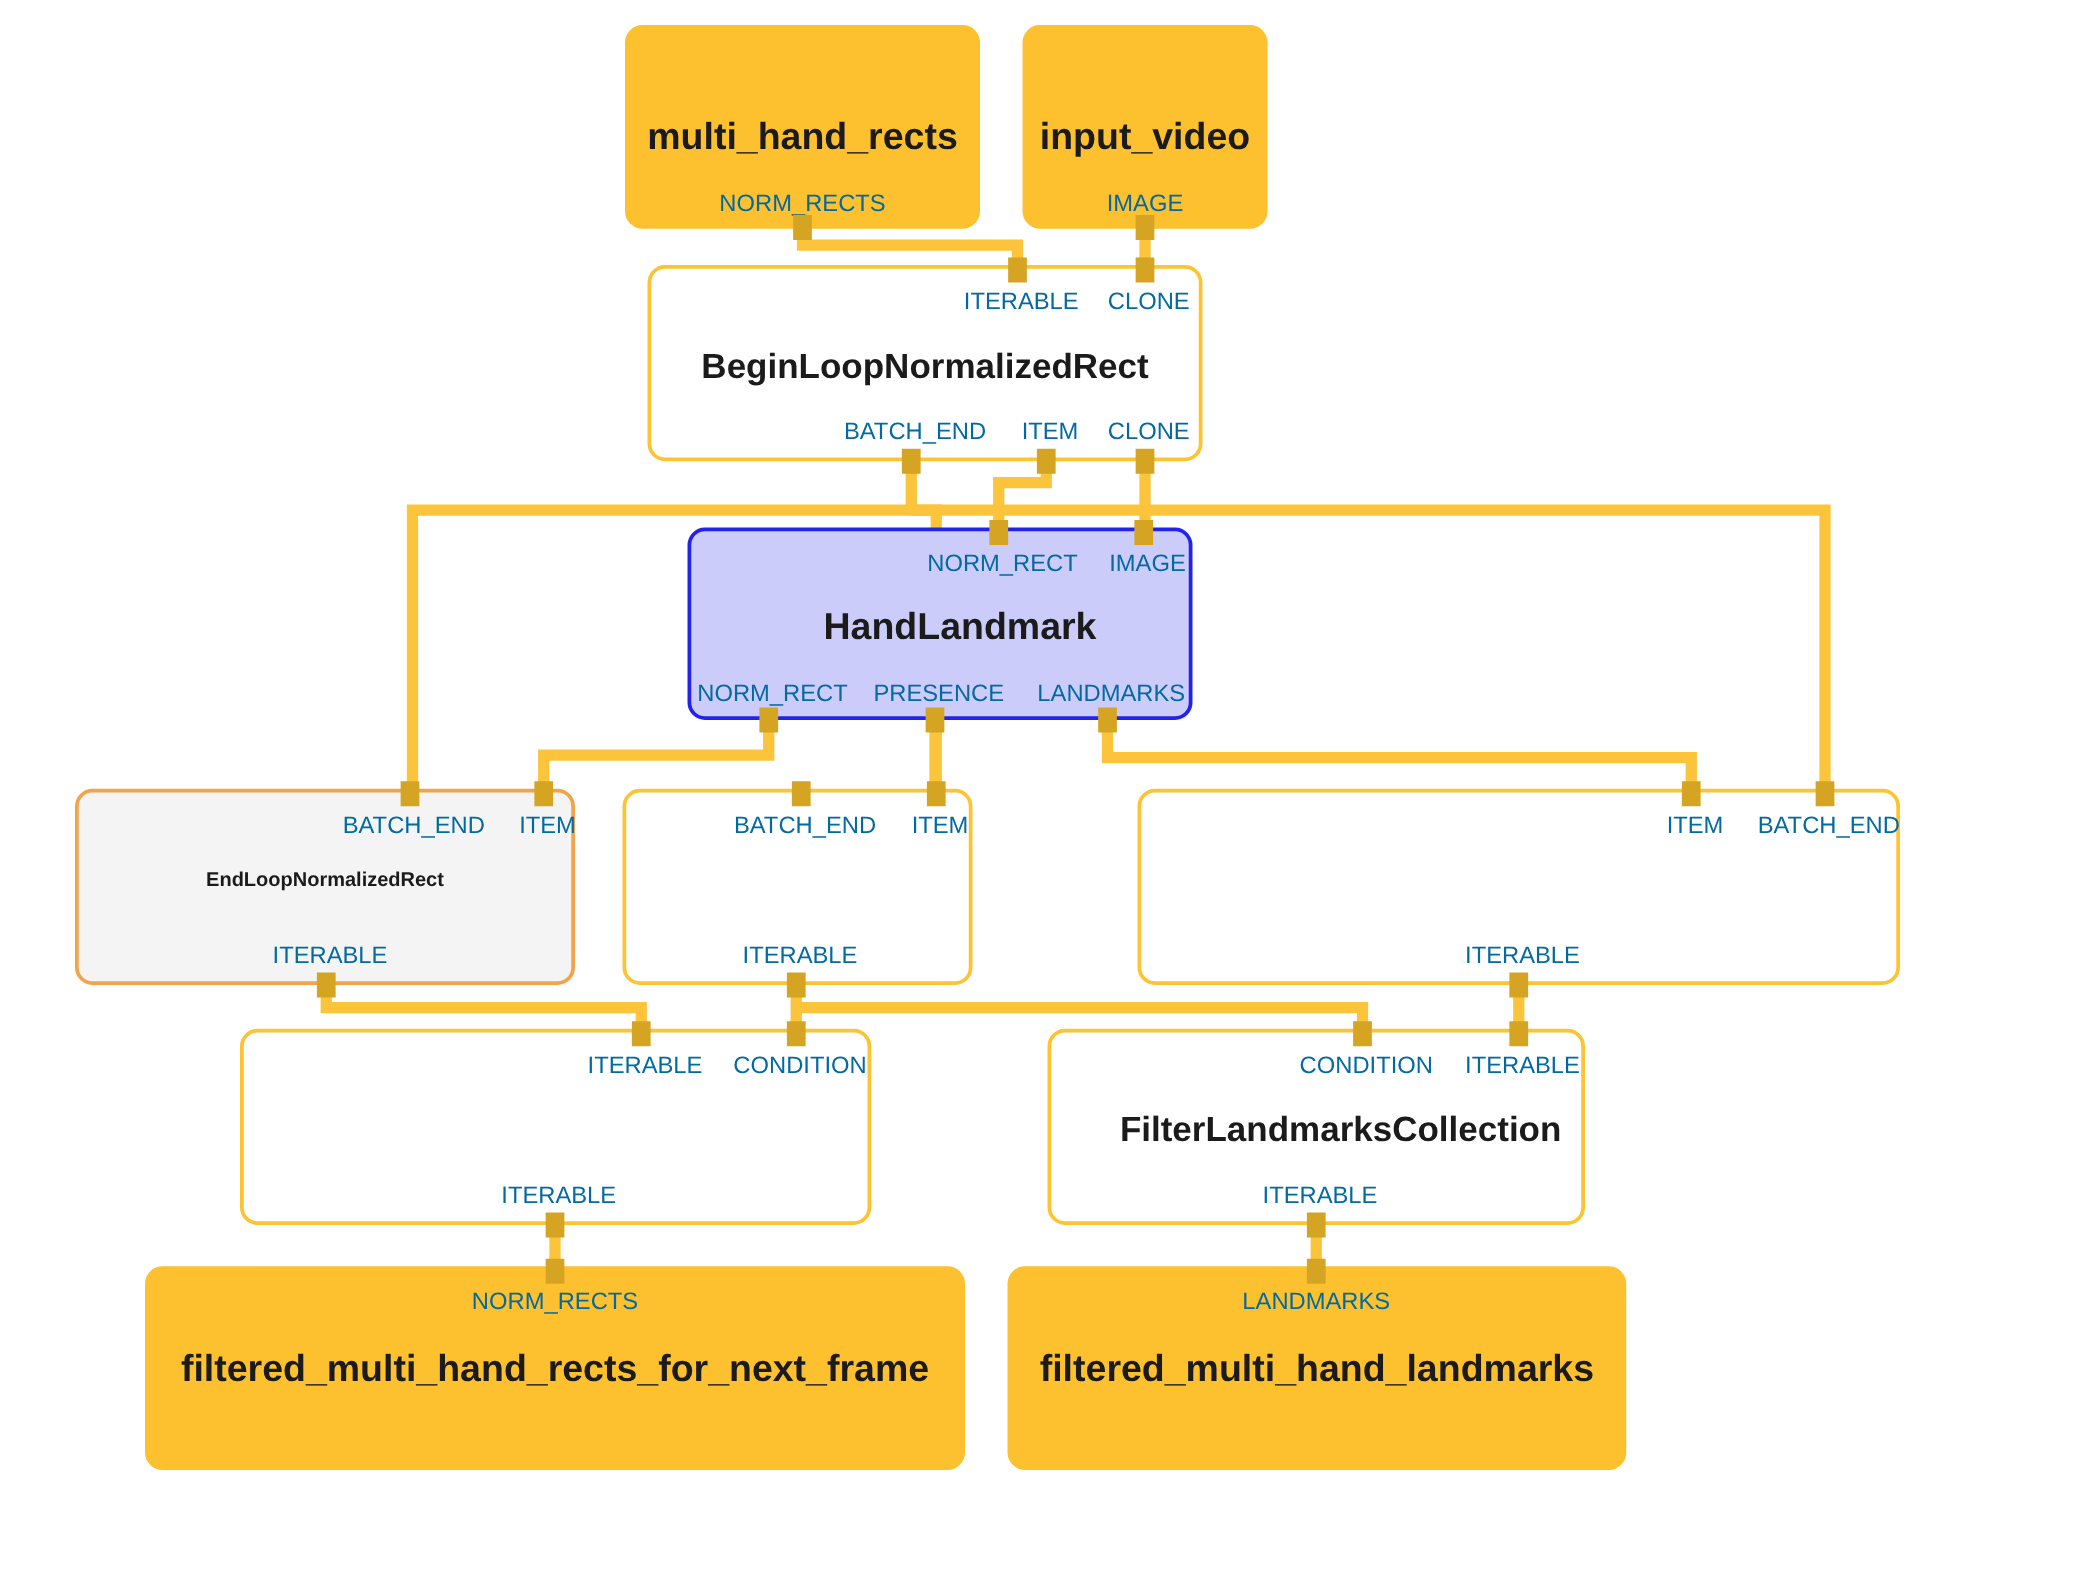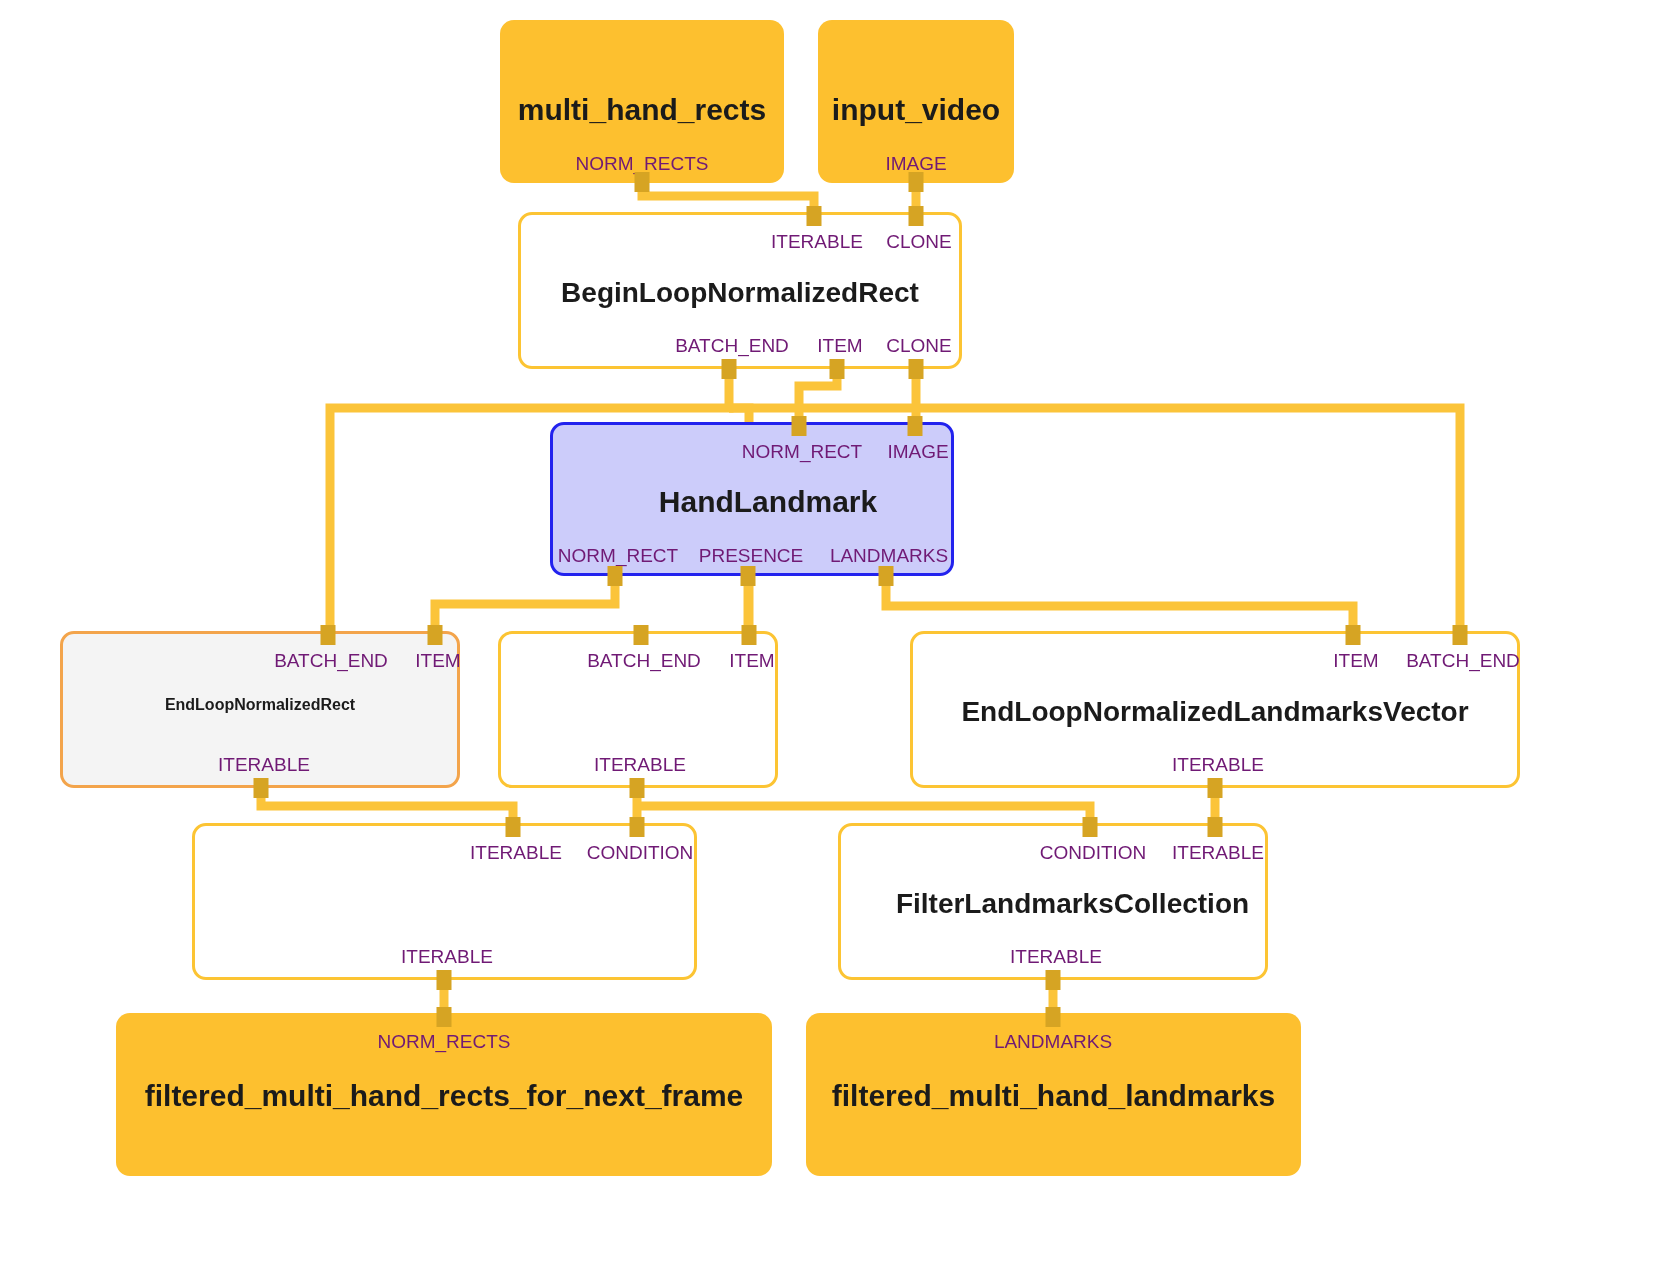--- a/index.html
+++ b/index.html
@@ -1,21 +1,21 @@
 <!DOCTYPE html>
 <html><head>
 <meta charset="utf-8">
 <style>
   html,body{margin:0;padding:0;background:#ffffff;}
   body{font-family:"Liberation Sans", sans-serif;}
   #stage{position:relative;width:1606px;height:1276px;background:#ffffff;overflow:hidden;}
   #wires{position:absolute;left:0;top:0;width:1670px;height:1276px;pointer-events:none;}
   .node{position:absolute;box-sizing:border-box;border-radius:14px;}
   .node .title{position:absolute;left:0;right:0;text-align:center;font-weight:bold;color:#1b1b1b;white-space:nowrap;}
-  .portlabel{position:absolute;font-size:19px;color:#701a75;white-space:nowrap;text-align:center;transform:translateX(-50%);}
+  .portlabel{position:absolute;font-size:19px;color:#0369a1;white-space:nowrap;text-align:center;transform:translateX(-50%);}
   .stream{background:#FDC02F;border:none;}
   .stream .title{font-size:30px;}
   .calc{background:#ffffff;border:3px solid #FCC433;}
   .calc .title{font-size:28px;}
   .node.highlight{background:#F4F4F4;border:3px solid #F3A44B;}
   .node.active{background:#CCCCFA;border:3px solid #2222EE;}
   .node.active .title{font-size:30px;padding-left:32px;}
   .conn{position:absolute;width:15px;height:20px;background:#D6A423;transform:translateX(-50%);}
 </style>
 </head>
@@ -112,21 +112,20 @@
   <div class="node calc" style="left:498px;top:631px;width:280px;height:157px;">
     <div class="portlabel" style="left:143px;top:16px;">BATCH_END</div>
     <div class="portlabel" style="left:251px;top:16px;">ITEM</div>
     <div class="portlabel" style="left:139px;top:120px;">ITERABLE</div>
   </div>
   <div class="conn" style="left:641px;top:625px;"></div>
   <div class="conn" style="left:749px;top:625px;"></div>
   <div class="conn" style="left:637px;top:778px;"></div>
 
   <div class="node calc" style="left:910px;top:631px;width:610px;height:157px;">
-    <div class="title" style="top:62px;">EndLoopNormalizedLandmarksVector</div>
     <div class="portlabel" style="left:443px;top:16px;">ITEM</div>
     <div class="portlabel" style="left:550px;top:16px;">BATCH_END</div>
     <div class="portlabel" style="left:305px;top:120px;">ITERABLE</div>
   </div>
   <div class="conn" style="left:1353px;top:625px;"></div>
   <div class="conn" style="left:1460px;top:625px;"></div>
   <div class="conn" style="left:1215px;top:778px;"></div>
 
   <div class="node calc" style="left:192px;top:823px;width:505px;height:157px;">
     <div class="portlabel" style="left:321px;top:16px;">ITERABLE</div>

